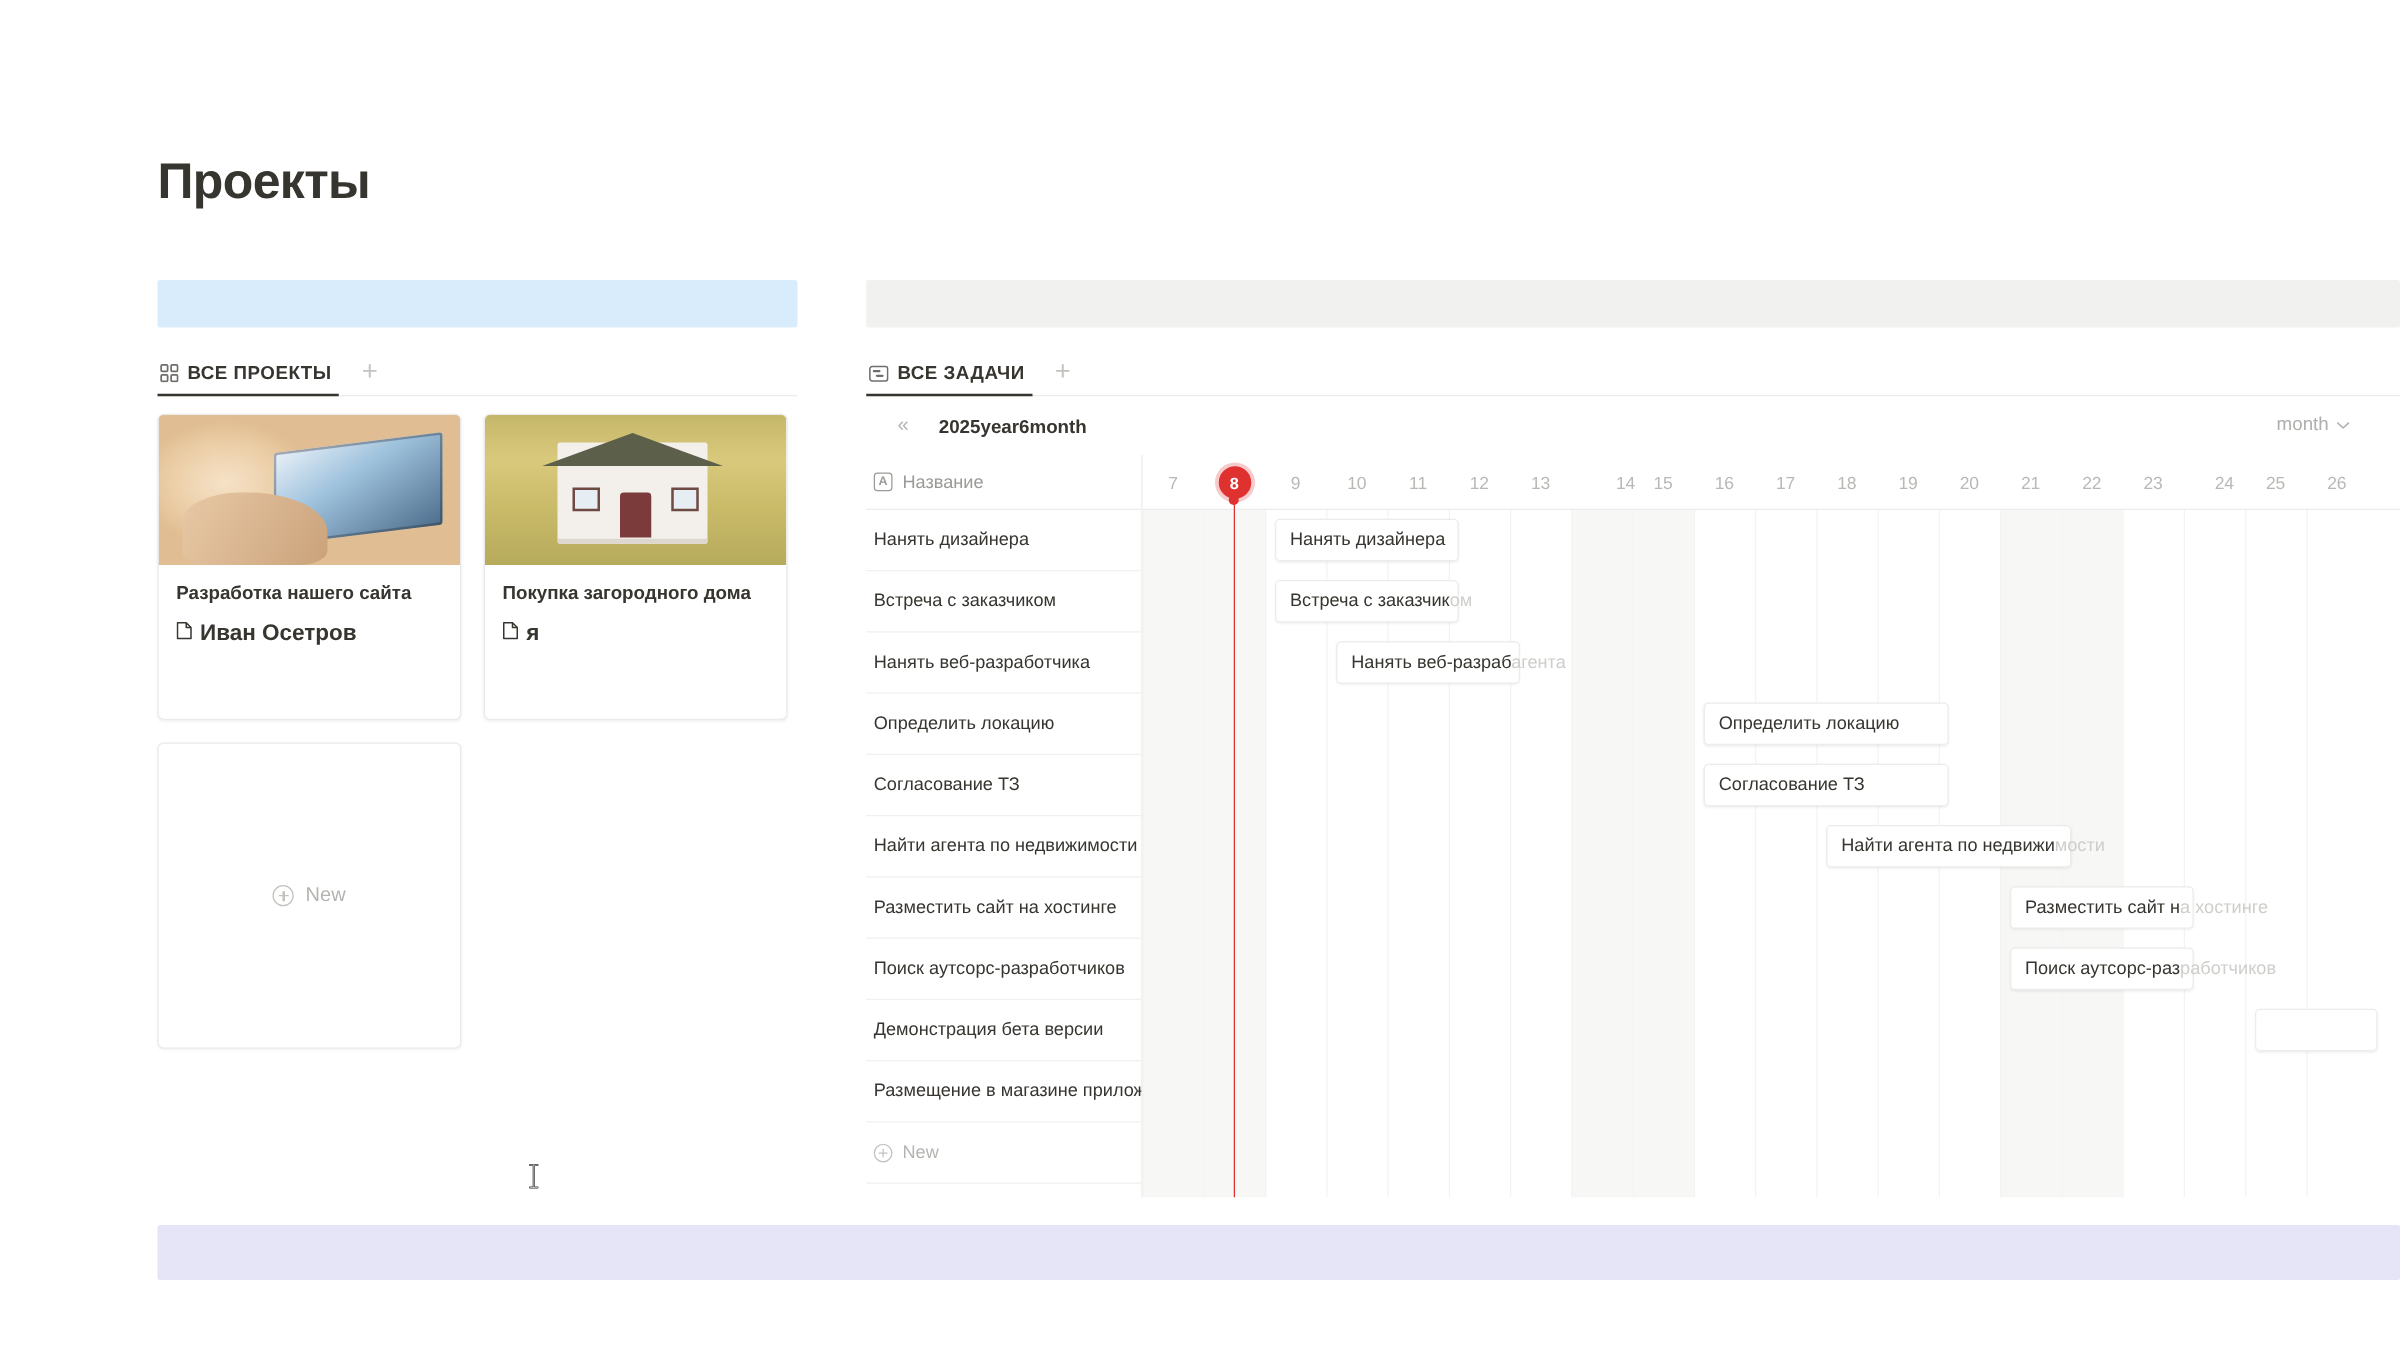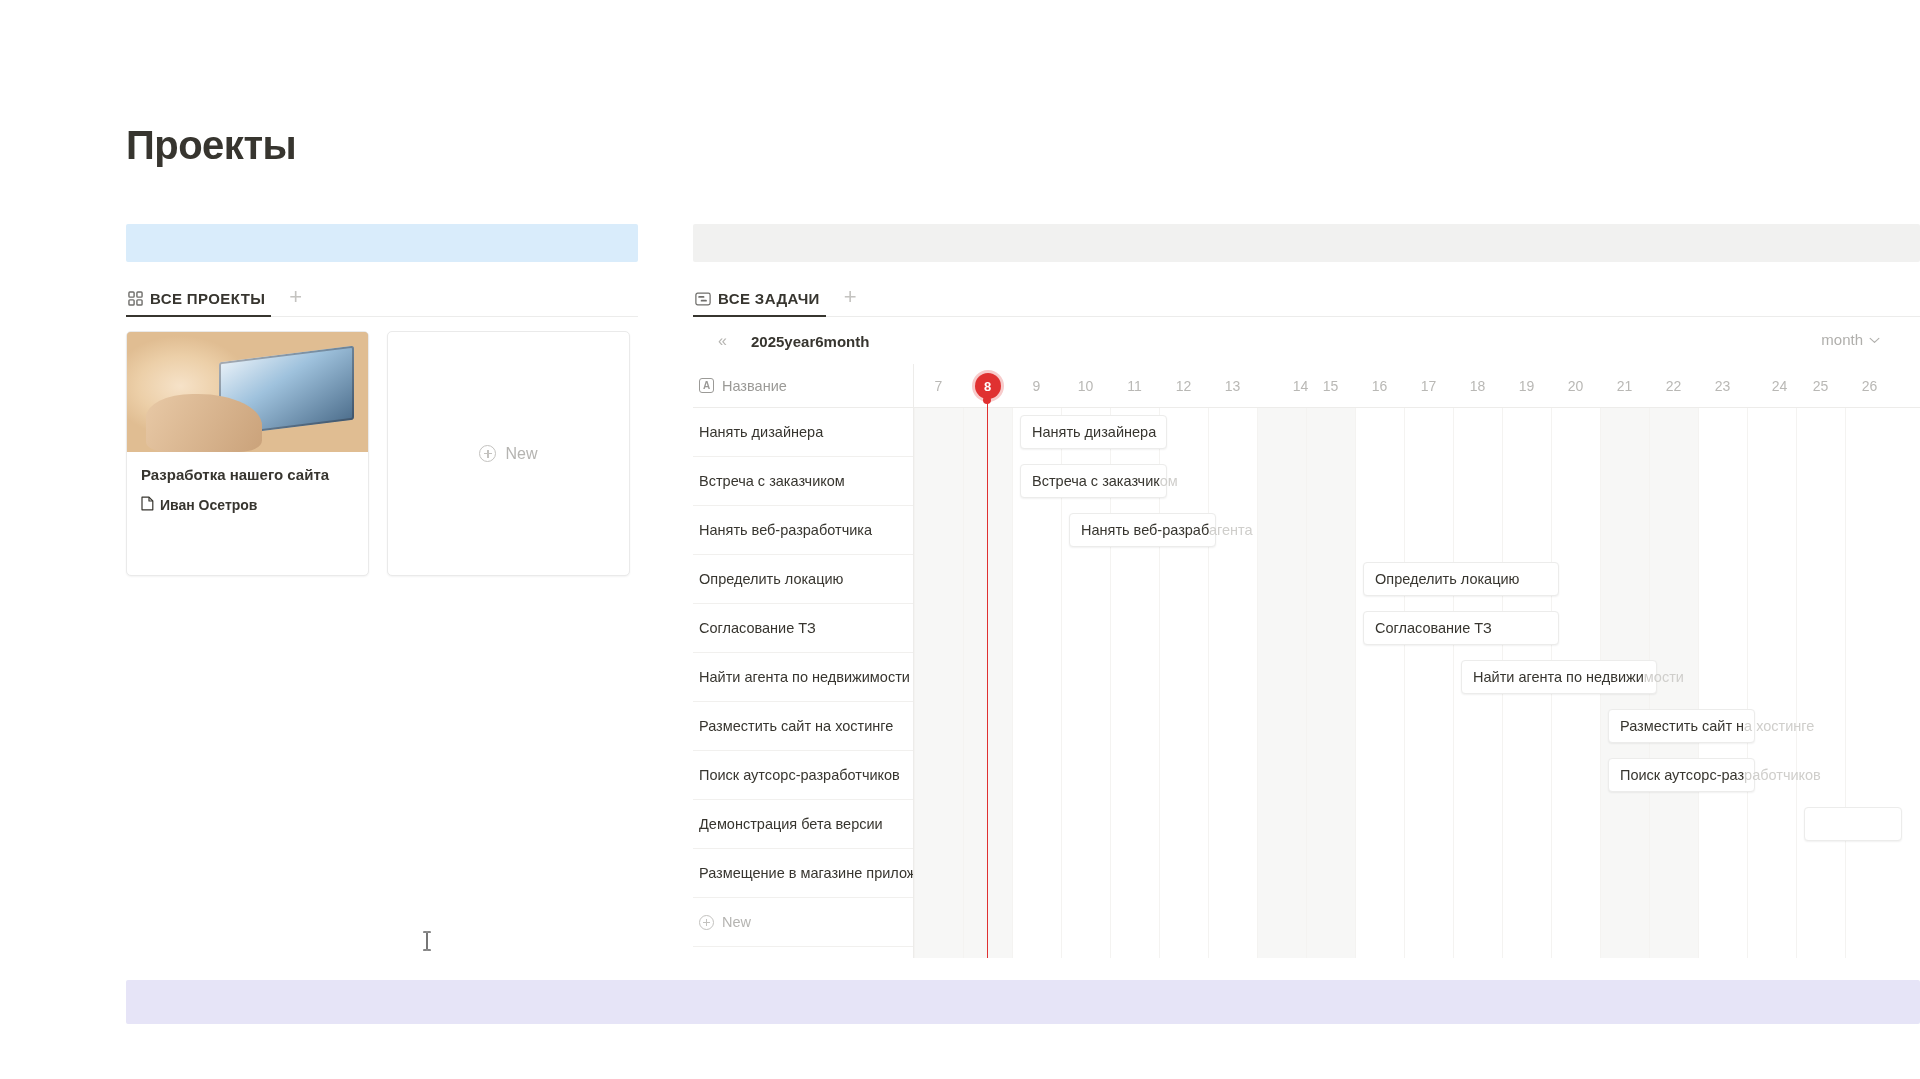--- a/index.html
+++ b/index.html
@@ -70,21 +70,21 @@
     display: flex; flex-direction: column;
   }
   .card-thumb { width: 100%; height: 120px; position: relative; overflow: hidden; }
   .card-body { padding: 13px 14px 0 14px; flex: 1; }
   .card-title {
     font-size: 15px; font-weight: 700; line-height: 1.38; color: #37352f;
     margin-bottom: 10px;
   }
   .card-meta {
     display: flex; align-items: center; gap: 6px;
-    font-size: 14px; font-weight: 600; color: #37352f;
+    font-size: 18px; font-weight: 600; color: #37352f;
   }
   .card.new {
     align-items: center; justify-content: center;
     flex-direction: row; gap: 9px;
     color: #b5b4b1; font-size: 16px;
   }
   .card.new .plus-circle {
     width: 17px; height: 17px; border: 1.4px solid #c3c2bf; border-radius: 50%;
     position: relative; flex: none;
   }
@@ -296,20 +296,39 @@
               <path d="M1 1.2h7l3.8 3.8v8.8H1z" stroke="#37352f" stroke-width="1.2" stroke-linejoin="round"></path>
               <path d="M8 1.2V5h3.8" stroke="#37352f" stroke-width="1.2" stroke-linejoin="round"></path>
             </svg>
           </span>
           <span>Иван Осетров</span>
         </div>
       </div>
     </div>
 
 
+    <div class="card">
+      <div class="card-thumb thumb-house">
+        <span class="house-win l"></span>
+        <span class="house-door"></span>
+        <span class="house-win r"></span>
+      </div>
+      <div class="card-body">
+        <div class="card-title">Покупка загородного дома</div>
+        <div class="card-meta">
+          <span>
+            <svg width="13" height="15" viewBox="0 0 13 15" fill="none">
+              <path d="M1 1.2h7l3.8 3.8v8.8H1z" stroke="#37352f" stroke-width="1.2" stroke-linejoin="round"></path>
+              <path d="M8 1.2V5h3.8" stroke="#37352f" stroke-width="1.2" stroke-linejoin="round"></path>
+            </svg>
+          </span>
+          <span>я</span>
+        </div>
+      </div>
+    </div>
 
     <div class="card new">
       <span class="plus-circle"></span>
       <span>New</span>
     </div>
 
   </div>
 
   <div class="tabbar right">
     <div class="tab">

